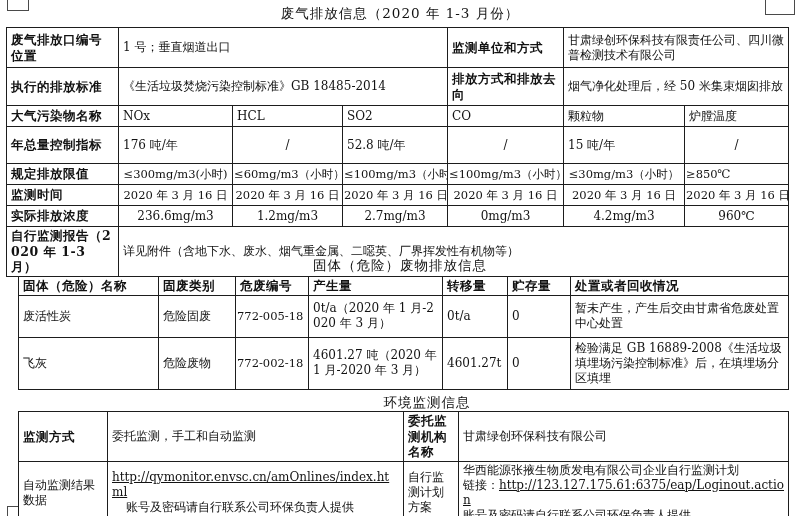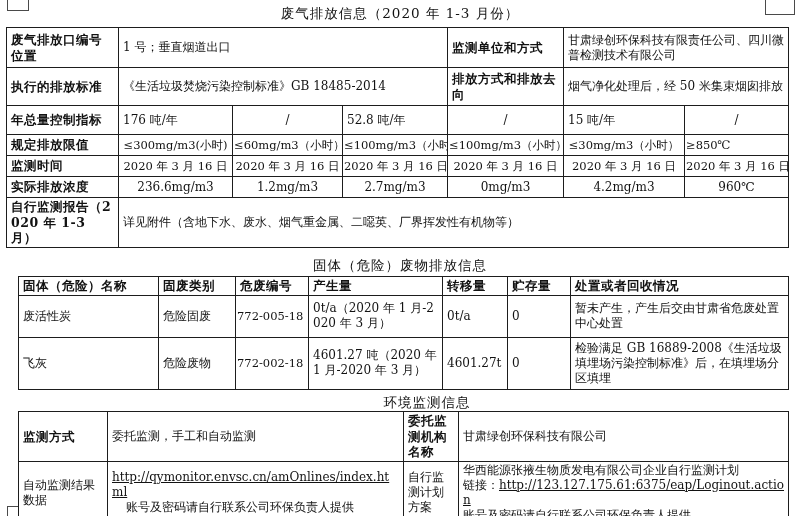--- a/index.html
+++ b/index.html
@@ -57,21 +57,30 @@
       <td colspan="3">1 号；垂直烟道出口</td>
       <td class="lbl">监测单位和方式</td>
       <td colspan="2">甘肃绿创环保科技有限责任公司、四川微普检测技术有限公司</td>
     </tr>
     <tr style="height:38px">
       <td class="lbl">执行的排放标准</td>
       <td colspan="3">《生活垃圾焚烧污染控制标准》GB 18485-2014</td>
       <td class="lbl">排放方式和排放去向</td>
       <td colspan="2">烟气净化处理后，经 50 米集束烟囱排放</td>
     </tr>
-    <tr style="height:29px">
+    <tr style="height:21px">
+      <td class="lbl">大气污染物名称</td>
+      <td>NOx</td>
+      <td>HCL</td>
+      <td>SO2</td>
+      <td>CO</td>
+      <td>颗粒物</td>
+      <td>炉膛温度</td>
+    </tr>
+    <tr style="height:37px">
       <td class="lbl">年总量控制指标</td>
       <td>176 吨/年</td>
       <td class="c">/</td>
       <td>52.8 吨/年</td>
       <td class="c">/</td>
       <td>15 吨/年</td>
       <td class="c">/</td>
     </tr>
     <tr style="height:21px">
       <td class="lbl">规定排放限值</td>

